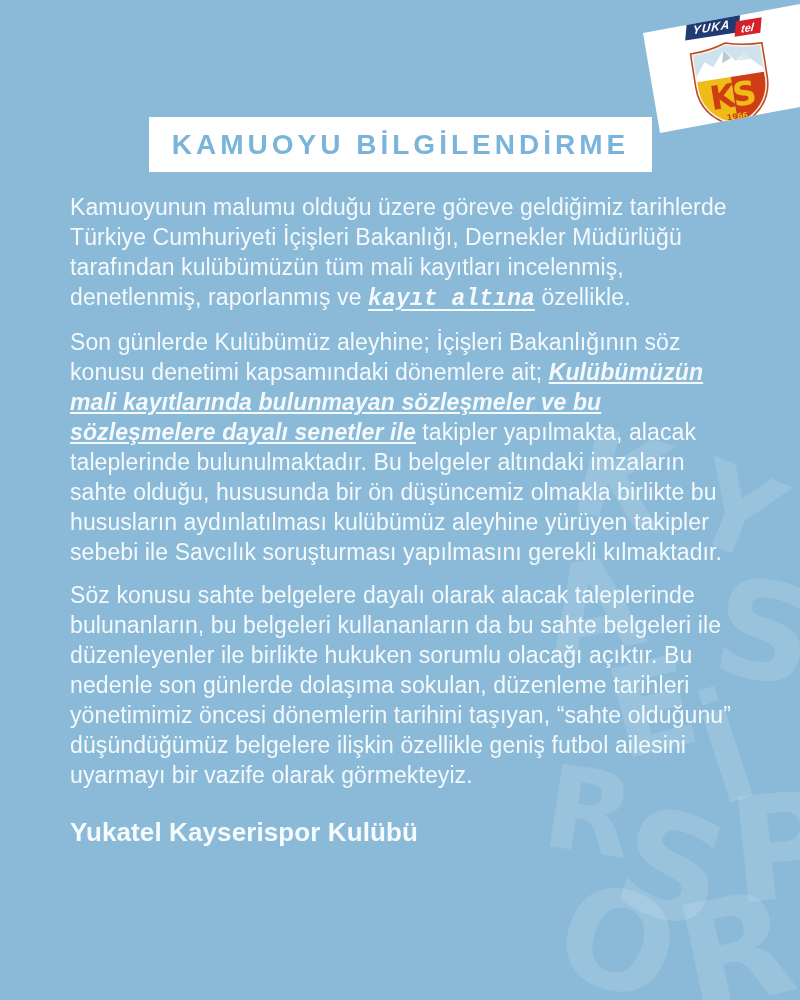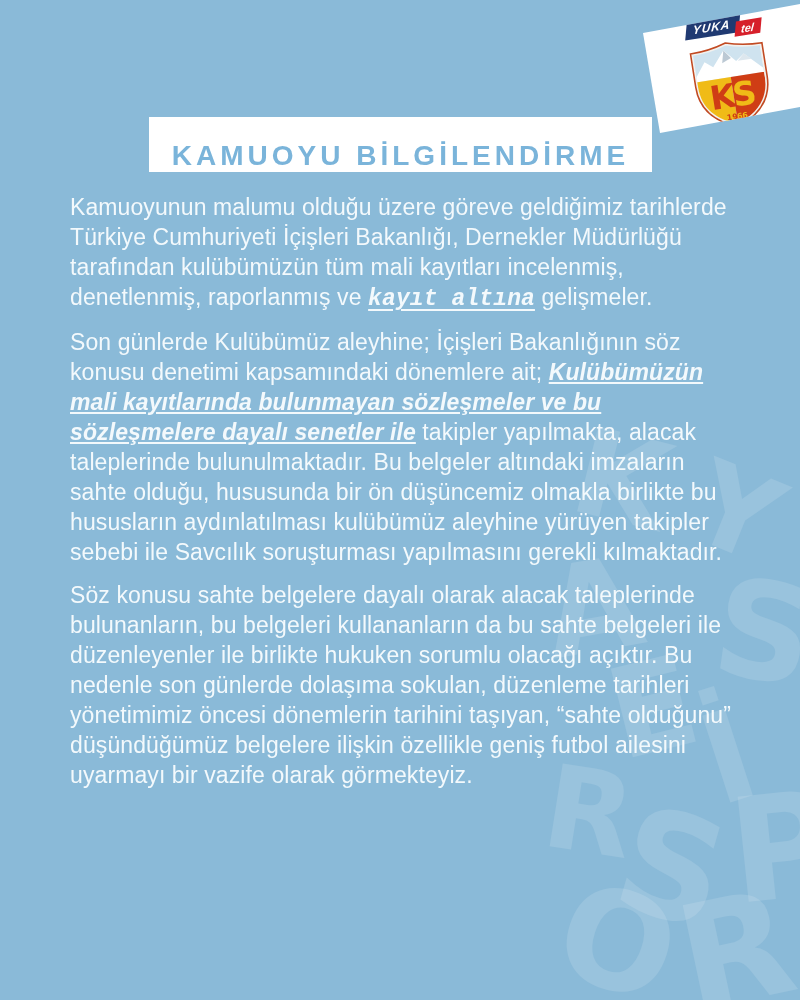--- a/index.html
+++ b/index.html
@@ -81,21 +81,21 @@
 
   
   .title-banner {
     position: absolute;
     left: 149px;
     top: 117px;
     width: 503px;
     height: 55px;
     background: #ffffff;
     display: flex;
-    align-items: flex-end;
+    align-items: center;
     justify-content: center;
   }
   .title-banner span {
     color: #7ab4da;
     font-weight: bold;
     font-size: 28px;
     letter-spacing: 4px;
     white-space: nowrap;
   }
 
@@ -173,22 +173,23 @@
         </g>
       </svg>
     </div>
   </div>
 
   <div class="title-banner">
     <span>KAMUOYU BİLGİLENDİRME</span>
   </div>
 
   <div class="content">
-    <p><span>Kamuoyunun malumu olduğu üzere göreve geldiğimiz tarihlerde Türkiye Cumhuriyeti İçişleri Bakanlığı, Dernekler Müdürlüğü tarafından kulübümüzün tüm mali kayıtları incelenmiş, denetlenmiş, raporlanmış ve </span><span class="em-u">kayıt altına</span><span> gelişmeler.</span></p>
+    <p><span>Kamuoyunun malumu olduğu üzere göreve geldiğimiz tarihlerde Türkiye Cumhuriyeti İçişleri Bakanlığı, Dernekler Müdürlüğü tarafından kulübümüzün tüm mali kayıtları incelenmiş, denetlenmiş, raporlanmış ve </span><span class="em-u">kayıt altına</span><span> özellikle.</span></p>
 
     <p><span>Son günlerde Kulübümüz aleyhine; İçişleri Bakanlığının söz konusu denetimi kapsamındaki dönemlere ait; </span><span class="em">Kulübümüzün mali kayıtlarında bulunmayan sözleşmeler ve bu sözleşmelere dayalı senetler ile</span><span> takipler yapılmakta, alacak taleplerinde bulunulmaktadır. Bu belgeler altındaki imzaların sahte olduğu, hususunda bir ön düşüncemiz olmakla birlikte bu hususların aydınlatılması kulübümüz aleyhine yürüyen takipler sebebi ile Savcılık soruşturması yapılmasını gerekli kılmaktadır.</span></p>
 
     <p><span>Söz konusu sahte belgelere dayalı olarak alacak taleplerinde bulunanların, bu belgeleri kullananların da bu sahte belgeleri ile düzenleyenler ile birlikte hukuken sorumlu olacağı açıktır. Bu nedenle son günlerde dolaşıma sokulan, düzenleme tarihleri yönetimimiz öncesi dönemlerin tarihini taşıyan, “sahte olduğunu” düşündüğümüz belgelere ilişkin özellikle geniş futbol ailesini uyarmayı bir vazife olarak görmekteyiz.</span></p>
 
 
+    <div class="signature">Yukatel Kayserispor Kulübü</div>
   </div>
 
 </div>
 
 </body></html>

